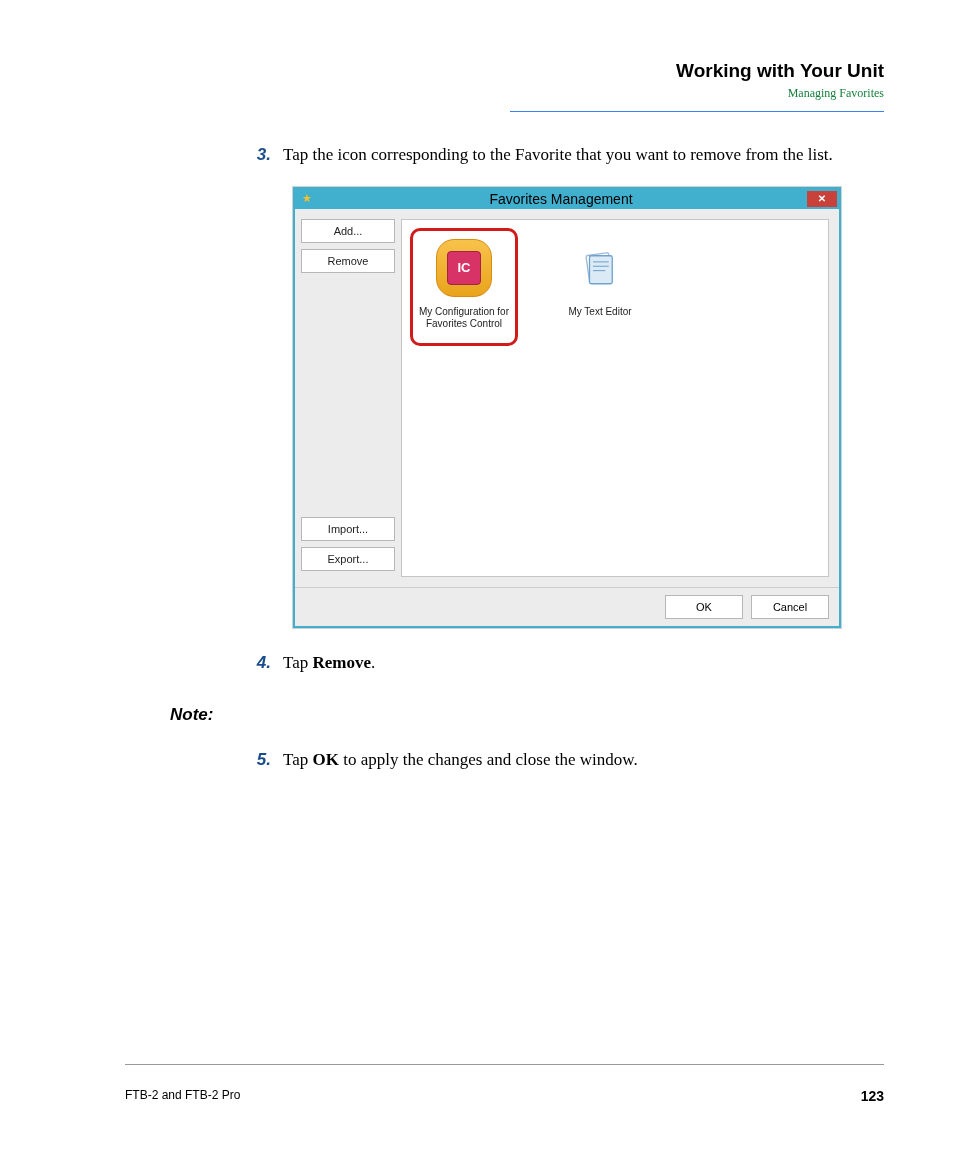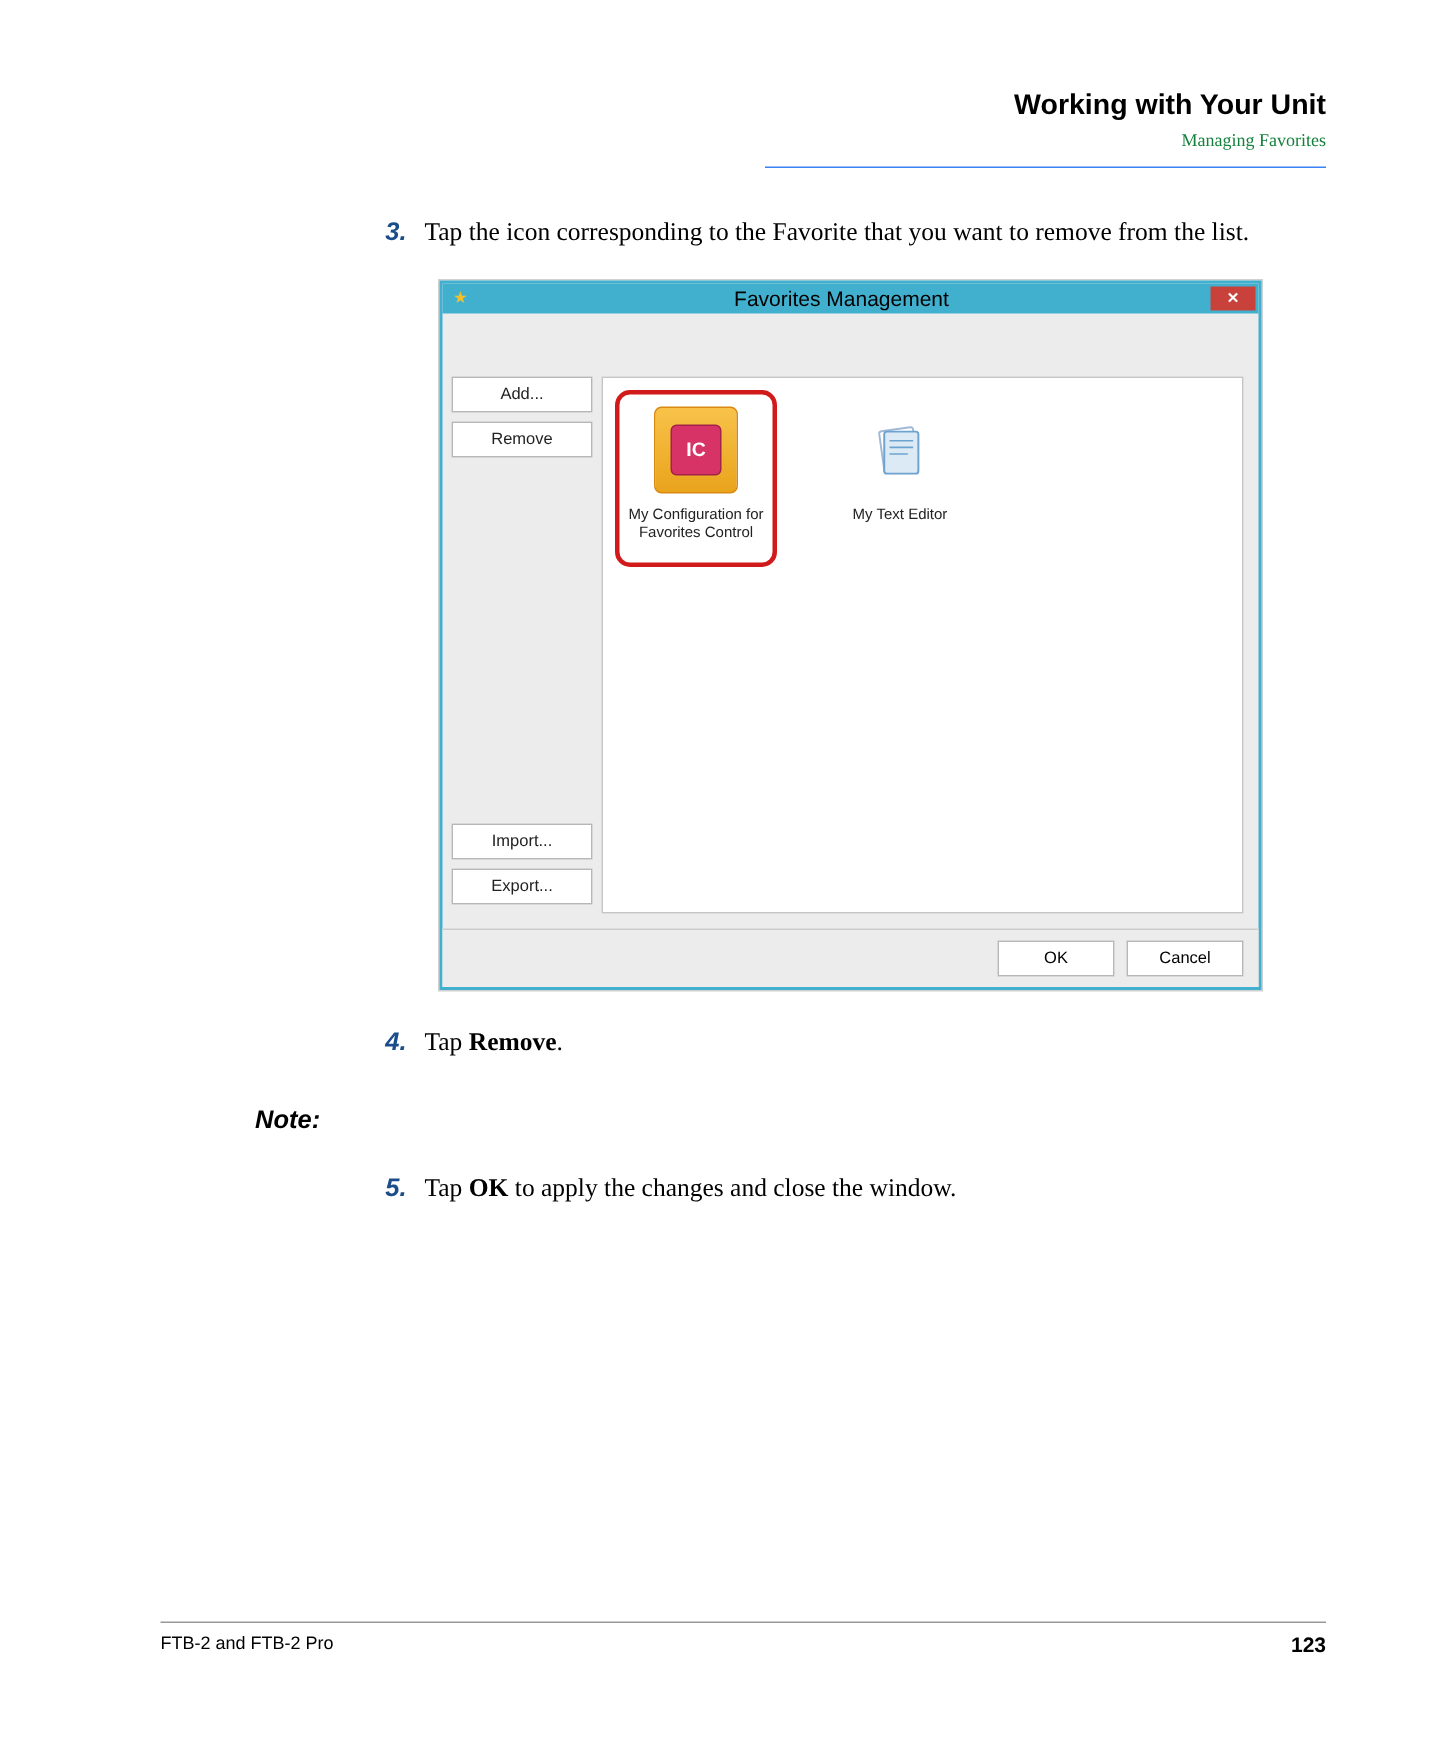--- a/index.html
+++ b/index.html
@@ -63,24 +63,24 @@
     font-family: Arial, sans-serif;
     font-weight: bold;
     font-style: italic;
     width: 75px;
     flex: 0 0 75px;
   }
   .note-block .ntext { font-style: italic; flex: 1; }
   .footer {
     position: absolute;
     bottom: 55px;
-    left: 107px;
+    left: 125px;
     right: 70px;
     border-top: 1px solid #999;
-    padding-top: 6px;
+    padding-top: 23px;
     display: flex;
     justify-content: space-between;
     font-family: Arial, sans-serif;
     font-size: 12px;
   }
   .footer .pg { font-weight: bold; font-size: 14px; }
 
   
   .win-wrap {
     margin: 10px 0 24px 183px;
@@ -122,21 +122,20 @@
     display: flex;
     align-items: center;
     justify-content: center;
     font-size: 10px;
     font-weight: bold;
     font-family: Arial, sans-serif;
   }
   .win-body {
     display: flex;
     height: 378px;
-    margin-top: 32px;
   }
   .sidebar {
     width: 106px;
     display: flex;
     flex-direction: column;
     padding: 10px 6px;
     box-sizing: border-box;
   }
   .sidebar .spacer { flex: 1; }
   .wbtn {
@@ -179,21 +178,21 @@
     left: -2px;
     right: -2px;
     height: 112px;
     border: 3px solid #d11b1b;
     border-radius: 10px;
     pointer-events: none;
   }
   .ic-box {
     background: linear-gradient(#f8c24a,#e9a41c);
     width: 56px; height: 56px;
-    border-radius: 5px;
+    border-radius: 18px;
     border: 1px solid #d88a12;
     display: flex; align-items: center; justify-content: center;
   }
   .ic-inner {
     width: 32px; height: 32px;
     background: #d83366;
     border-radius: 4px;
     display: flex; align-items: center; justify-content: center;
     color: #fff;
     font-family: Arial, sans-serif;

